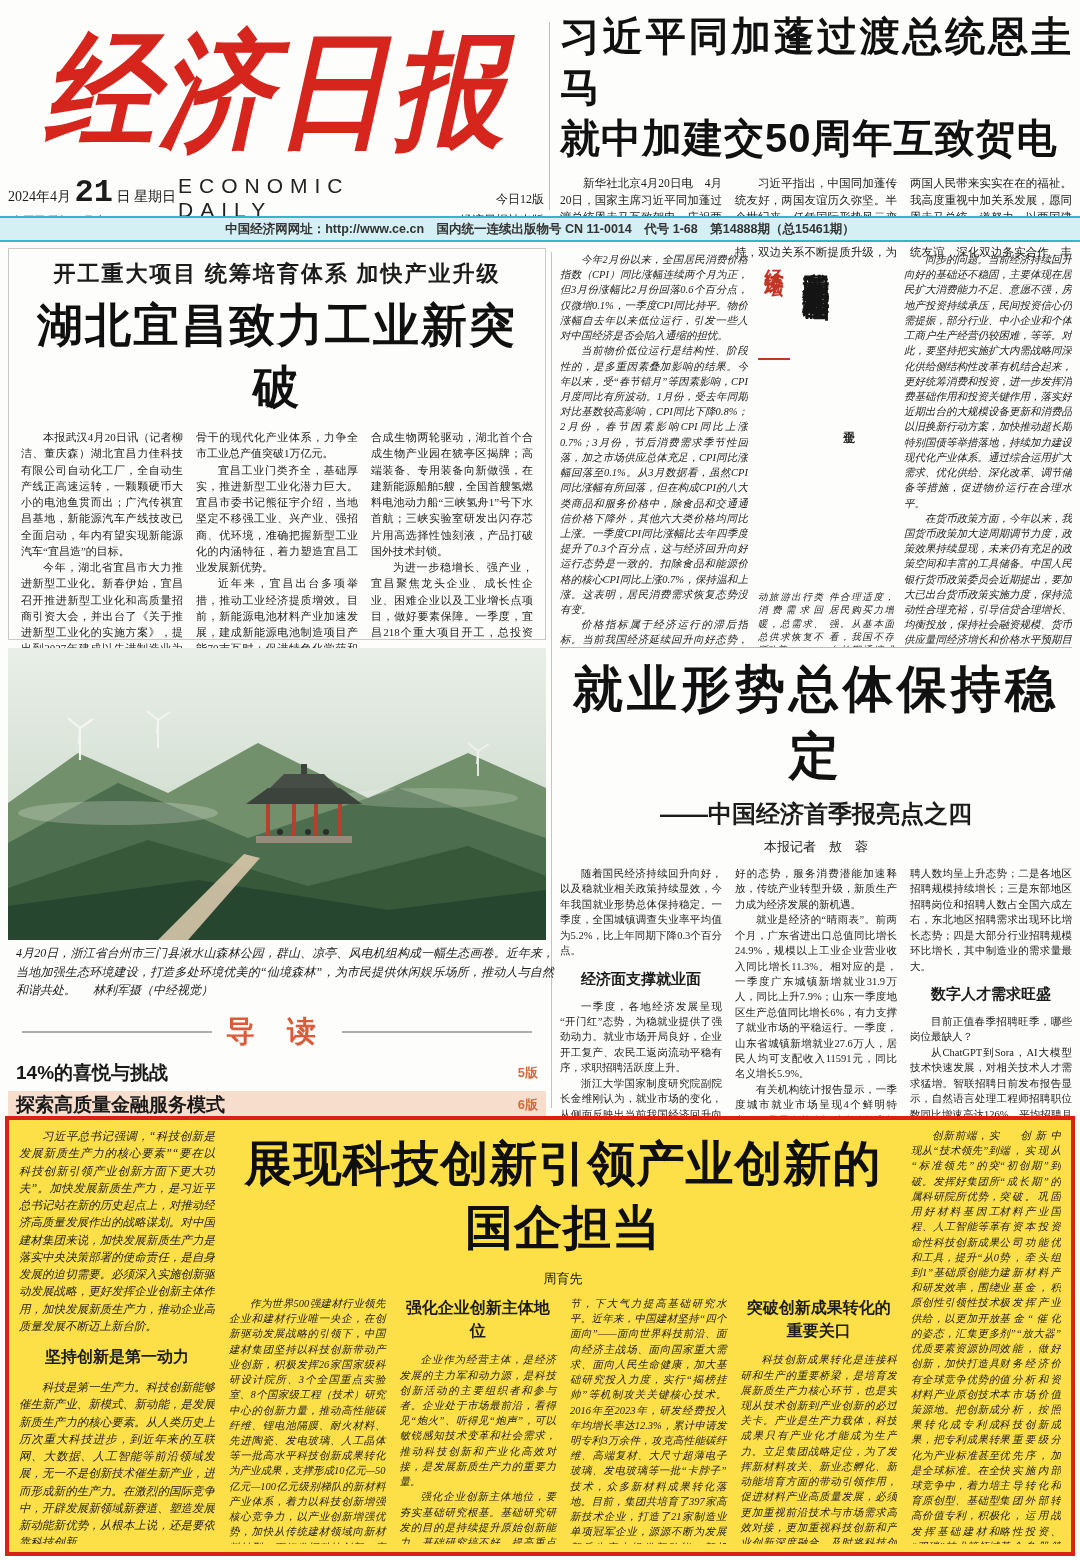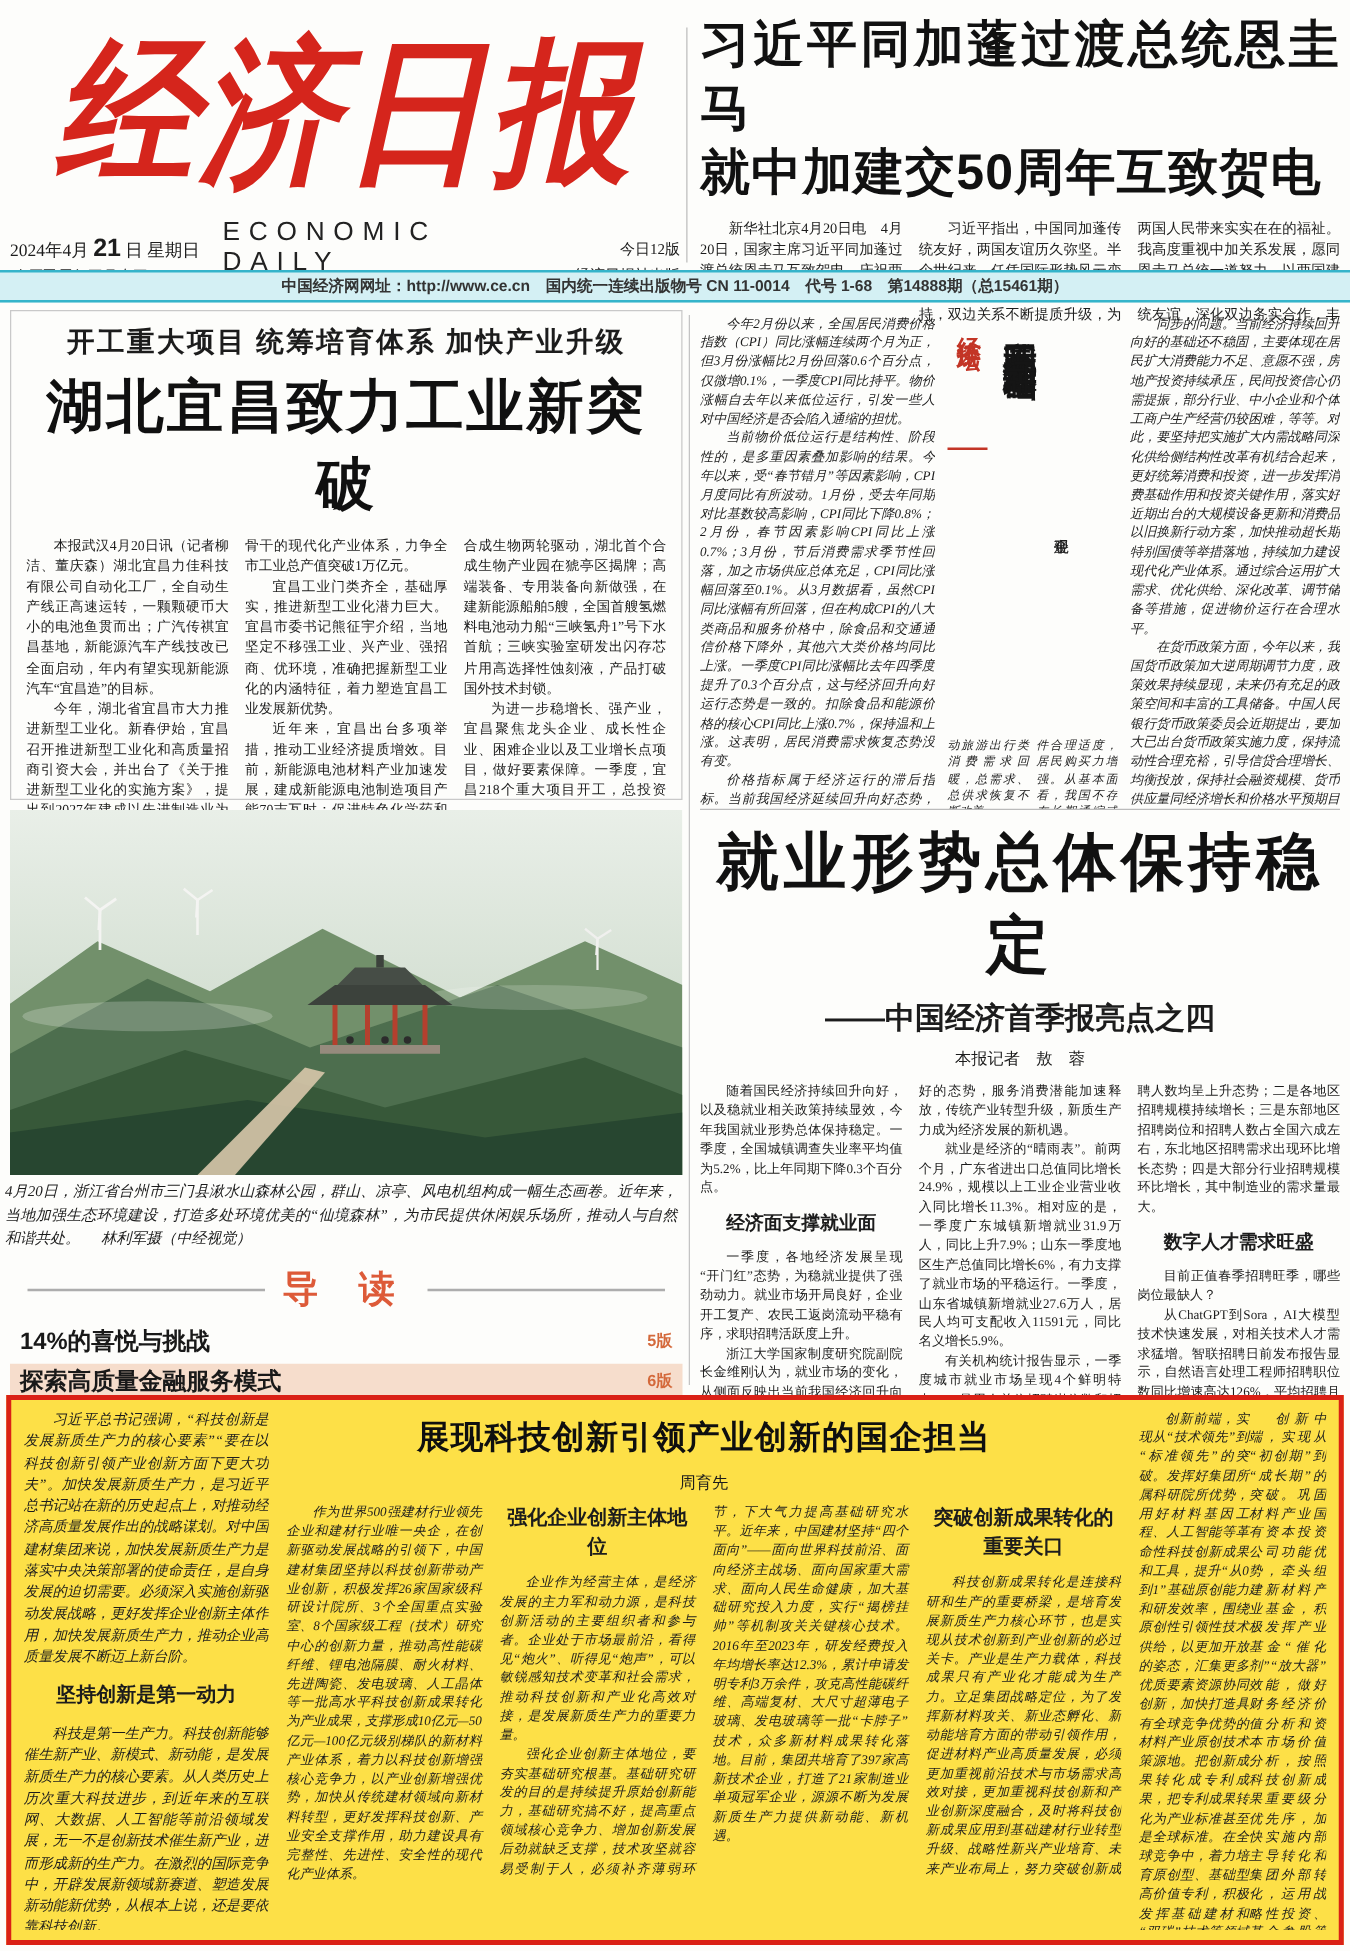--- a/index.html
+++ b/index.html
@@ -15,21 +15,21 @@
   
   .mast { position:absolute; left:8px; top:6px; width:536px; height:208px; }
   .logo {
     font-family:"DejaVu Serif",serif; font-style:italic; font-weight:bold;
     color:#d5251c; font-size:112px; line-height:150px; text-align:center;
     letter-spacing:4px; transform:scaleY(1.12); transform-origin:top;
   }
   .mast-row { position:absolute; left:0; right:0; top:168px; display:flex; align-items:flex-end; }
   .date-block { width:170px; }
   .date-line { font-size:14px; white-space:nowrap; }
-  .date-day { font-size:20px; font-weight:bold; font-family:Liberation Sans, sans-serif; }
+  .date-day { font-size:32px; font-weight:bold; font-family:Liberation Mono, monospace; }
   .lunar { font-size:12px; font-style:italic; margin-top:2px; }
   .engname { flex:1; text-align:left; font-size:21px; letter-spacing:7px; color:#222;
     font-family:"Liberation Sans",sans-serif; padding-bottom:8px; }
   .edition-block { width:95px; text-align:right; font-size:12px; line-height:1.7; }
   .vrule-top { position:absolute; left:549px; top:22px; width:1px; height:188px; background:#bdbdbd; }
 
   
   .topstory { position:absolute; left:560px; top:11px; width:512px; }
   .topstory h1 { font-size:40px; line-height:1.28; letter-spacing:1px; color:#111;
     font-family:"Liberation Sans","DejaVu Sans",sans-serif; font-weight:bold; text-align:justify; }
@@ -79,21 +79,21 @@
     font-family:"Liberation Sans",sans-serif; }
   .emp-byline { text-align:center; font-size:13px; margin:8px 0 10px; }
   .emp-cols { column-count:3; column-gap:13px; font-size:10.5px; line-height:1.47;
     height:268px; overflow:hidden; }
   .colhead { text-align:center; font-weight:bold; font-size:15px; margin:9px 0;
     font-family:"Liberation Sans",sans-serif; break-inside:avoid; }
 
   
   .photo { position:absolute; left:8px; top:648px; width:538px; height:292px; overflow:hidden; }
   .photo svg { display:block; width:100%; height:100%; }
-  .caption { position:absolute; left:4px; top:944px; width:538px; font-size:12px;
+  .caption { position:absolute; left:16px; top:944px; width:538px; font-size:12px;
     line-height:1.55; text-align:justify; font-style:italic; }
   .credit { white-space:nowrap; margin-left:14px; }
 
   
   .guide { position:absolute; left:8px; top:1012px; width:538px; }
   .guide-head { display:flex; align-items:center; margin-bottom:7px; }
   .guide-head .line { flex:1; height:2px; background:#adadad; margin:0 14px; }
   .guide-title { font-size:29px; font-weight:bold; color:#dd5a38; letter-spacing:12px;
     font-family:"Liberation Sans",sans-serif; }
   .guide-grid { display:grid; grid-template-columns:1fr; gap:5px 10px; }
@@ -103,21 +103,21 @@
   .guide-item:nth-child(2), .guide-item:nth-child(3), .guide-item:nth-child(6) { background:#f6ddcc; }
   .guide-page { font-size:13px; font-weight:bold; color:#d4693b; }
 
   
   .feature { position:absolute; left:5px; top:1116px; width:1070px; height:440px;
     border:4px solid #da2116; padding:8px 10px; display:flex; gap:14px; background:#fde047; }
   .f-intro { width:196px; font-size:11.5px; line-height:1.5; overflow:hidden; font-style:italic; }
   .f-subhead { text-align:center; font-weight:bold; font-size:16px; margin:10px 0;
     font-style:normal; font-family:"Liberation Sans",sans-serif; break-inside:avoid; }
   .f-main { flex:1; display:flex; flex-direction:column; }
-  .f-head { font-size:26px; font-weight:bold; letter-spacing:1px; text-align:center;
+  .f-head { font-size:48px; font-weight:bold; letter-spacing:1px; text-align:center;
     font-family:"Liberation Sans","DejaVu Sans",sans-serif; color:#0f0f0f; margin-top:4px; }
   .f-byline { text-align:center; font-size:13px; margin:10px 0 8px; }
   .f-cols { column-count:4; column-gap:14px; font-size:10.5px; line-height:1.45;
     height:308px; overflow:hidden; font-style:italic; }
   .f-right { width:150px; font-size:10.5px; line-height:1.45; overflow:hidden;
     font-style:italic; display:flex; flex-direction:row; }
 </style>
 </head>
 <body>
 

